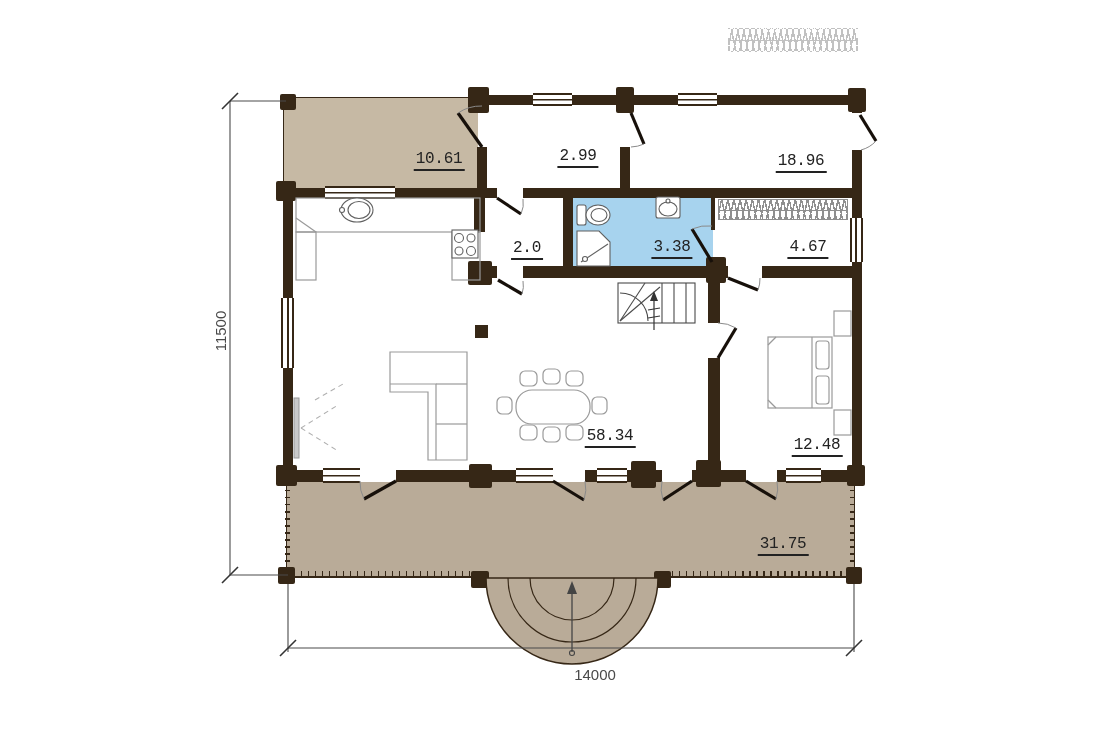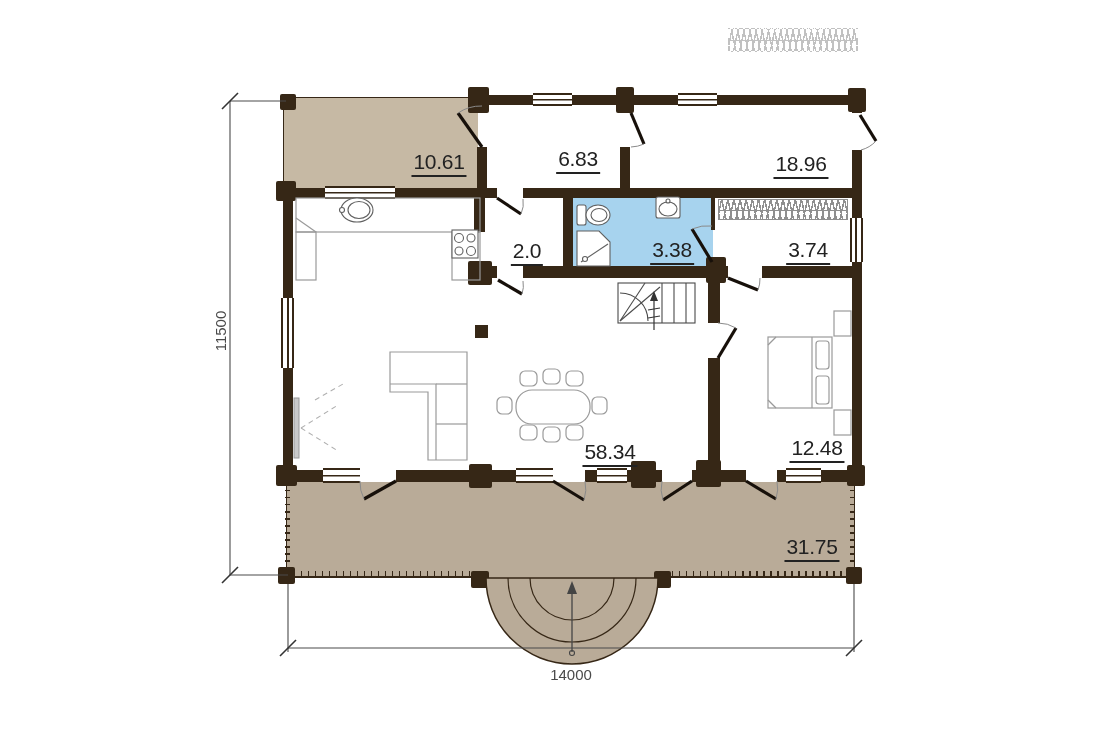--- a/index.html
+++ b/index.html
@@ -8,21 +8,21 @@
   .w{position:absolute;background:var(--wall,#362716);}
   .thinw{position:absolute;background:var(--wall,#362716);}
   .post{position:absolute;background:var(--wall,#362716);border-radius:2px;}
   .winh{position:absolute;background:linear-gradient(var(--wall,#362716),var(--wall,#362716)) center/100% 1.5px no-repeat,#fff;border-top:2px solid var(--wall,#362716);border-bottom:2px solid var(--wall,#362716);box-sizing:border-box;}
   .winv{position:absolute;background:linear-gradient(90deg,transparent calc(50% - 1px),var(--wall,#362716) calc(50% - 1px),var(--wall,#362716) calc(50% + 1px),transparent calc(50% + 1px)),#fff;border-left:2px solid var(--wall,#362716);border-right:2px solid var(--wall,#362716);box-sizing:border-box;}
   .hatch{position:absolute;background-color:#fff;background-image:repeating-linear-gradient(78deg,var(--hatch,#8f8f8f) 0 1.5px,transparent 1.5px 6px),repeating-linear-gradient(-78deg,var(--hatch,#8f8f8f) 0 1.5px,transparent 1.5px 6px);border:1.5px solid var(--hatch,#8f8f8f);box-sizing:border-box;}
   .hatch::after{content:"";position:absolute;left:0;right:0;top:50%;border-top:1.5px solid var(--hatch,#8f8f8f);}
   .hatch.light{opacity:.55;border-color:transparent;}
   .rail-v{position:absolute;background:repeating-linear-gradient(to bottom,var(--wall,#362716) 0 1.5px,transparent 1.5px 7px);}
   .rail-h{position:absolute;background:repeating-linear-gradient(to right,var(--wall,#362716) 0 1.5px,transparent 1.5px 7px);}
-  .area-label{position:absolute;transform:translateX(-50%);font-size:21px;letter-spacing:-.3px;color:var(--text,#222);border-bottom:2px solid var(--text,#222);padding:0 2px 1px 2px;white-space:nowrap;}
+  .area-label{position:absolute;transform:translateX(-50%);font-size:16px;letter-spacing:-.3px;color:var(--text,#222);border-bottom:2px solid var(--text,#222);padding:0 2px 1px 2px;white-space:nowrap;font-family:Liberation Mono, monospace;}
   .dim-label{position:absolute;font-size:15px;color:var(--dim,#4a4a4a);white-space:nowrap;}
   #svg-overlay{position:absolute;left:0;top:0;pointer-events:none;}
   .furn{stroke:var(--line,#9a9a9a);fill:#fff;stroke-width:1.2;}
   .furnl{stroke:var(--line,#9a9a9a);fill:none;stroke-width:1.2;}
   .fixt{stroke:#606060;fill:#fff;stroke-width:1.1;}
   .leaf{stroke:var(--leaf,#17100a);stroke-width:3.2;fill:none;}
   .arc{stroke:#8a8a8a;stroke-width:1;fill:none;}
   .stair{stroke:#4a4a4a;fill:none;stroke-width:1.1;}
   .dimln{stroke:var(--dim,#4a4a4a);stroke-width:1.1;fill:none;}
   .dimtick{stroke:#333;stroke-width:1.6;}
@@ -235,25 +235,25 @@
     <g>
       <line class="dimln" x1="288" y1="648" x2="854" y2="648"></line>
       <line class="dimln" x1="288" y1="584" x2="288" y2="652" stroke-width="0.8"></line>
       <line class="dimln" x1="854" y1="584" x2="854" y2="652" stroke-width="0.8"></line>
       <line class="dimtick" x1="280" y1="656" x2="296" y2="640"></line>
       <line class="dimtick" x1="846" y1="656" x2="862" y2="640"></line>
     </g>
   </svg>
 
   <div class="area-label" style="left:439px;top:150px;">10.61</div>
-  <div class="area-label" style="left:578px;top:147px;">6.83</div>
+  <div class="area-label" style="left:578px;top:147px;">2.99</div>
   <div class="area-label" style="left:801px;top:152px;">18.96</div>
   <div class="area-label" style="left:527px;top:239px;">2.0</div>
   <div class="area-label" style="left:672px;top:238px;">3.38</div>
-  <div class="area-label" style="left:808px;top:238px;">3.74</div>
-  <div class="area-label" style="left:610px;top:440px;">58.34</div>
+  <div class="area-label" style="left:808px;top:238px;">4.67</div>
+  <div class="area-label" style="left:610px;top:427px;">58.34</div>
   <div class="area-label" style="left:817px;top:436px;">12.48</div>
-  <div class="area-label" style="left:812px;top:535px;">31.75</div>
+  <div class="area-label" style="left:783px;top:535px;">31.75</div>
 
   <div class="dim-label" style="left:220px;top:331px;transform:translate(-50%,-50%) rotate(-90deg);">11500</div>
-  <div class="dim-label" style="left:571px;top:666px;transform:translateX(-50%);">14000</div>
+  <div class="dim-label" style="left:595px;top:666px;transform:translateX(-50%);">14000</div>
 
 </div>
 
 </body></html>

